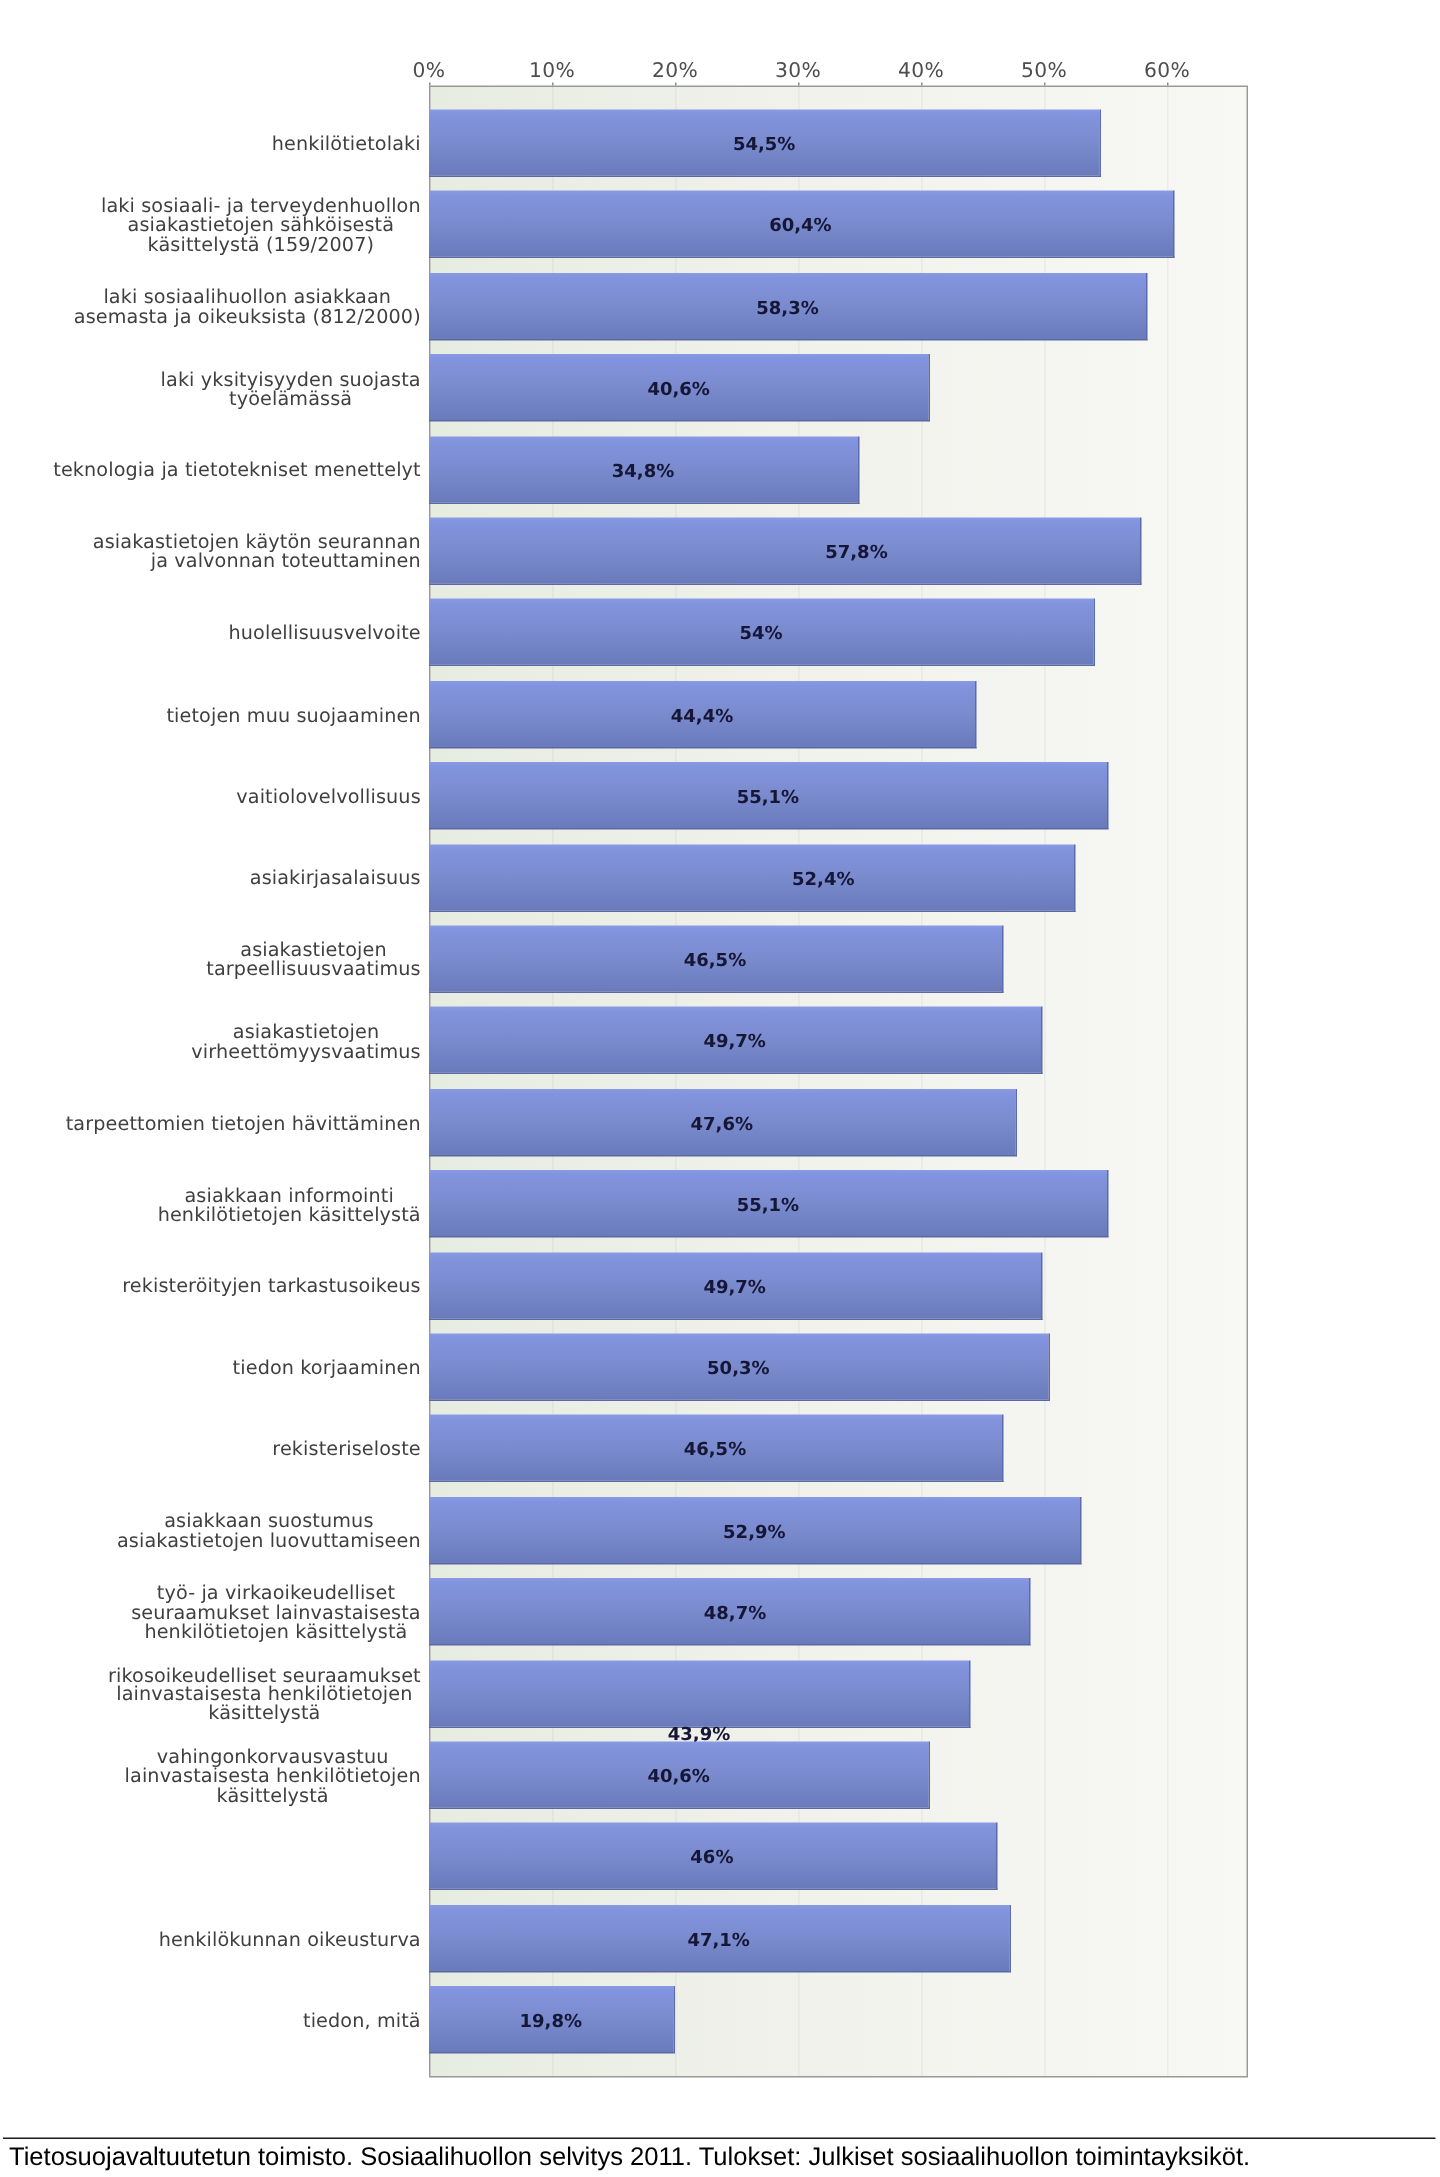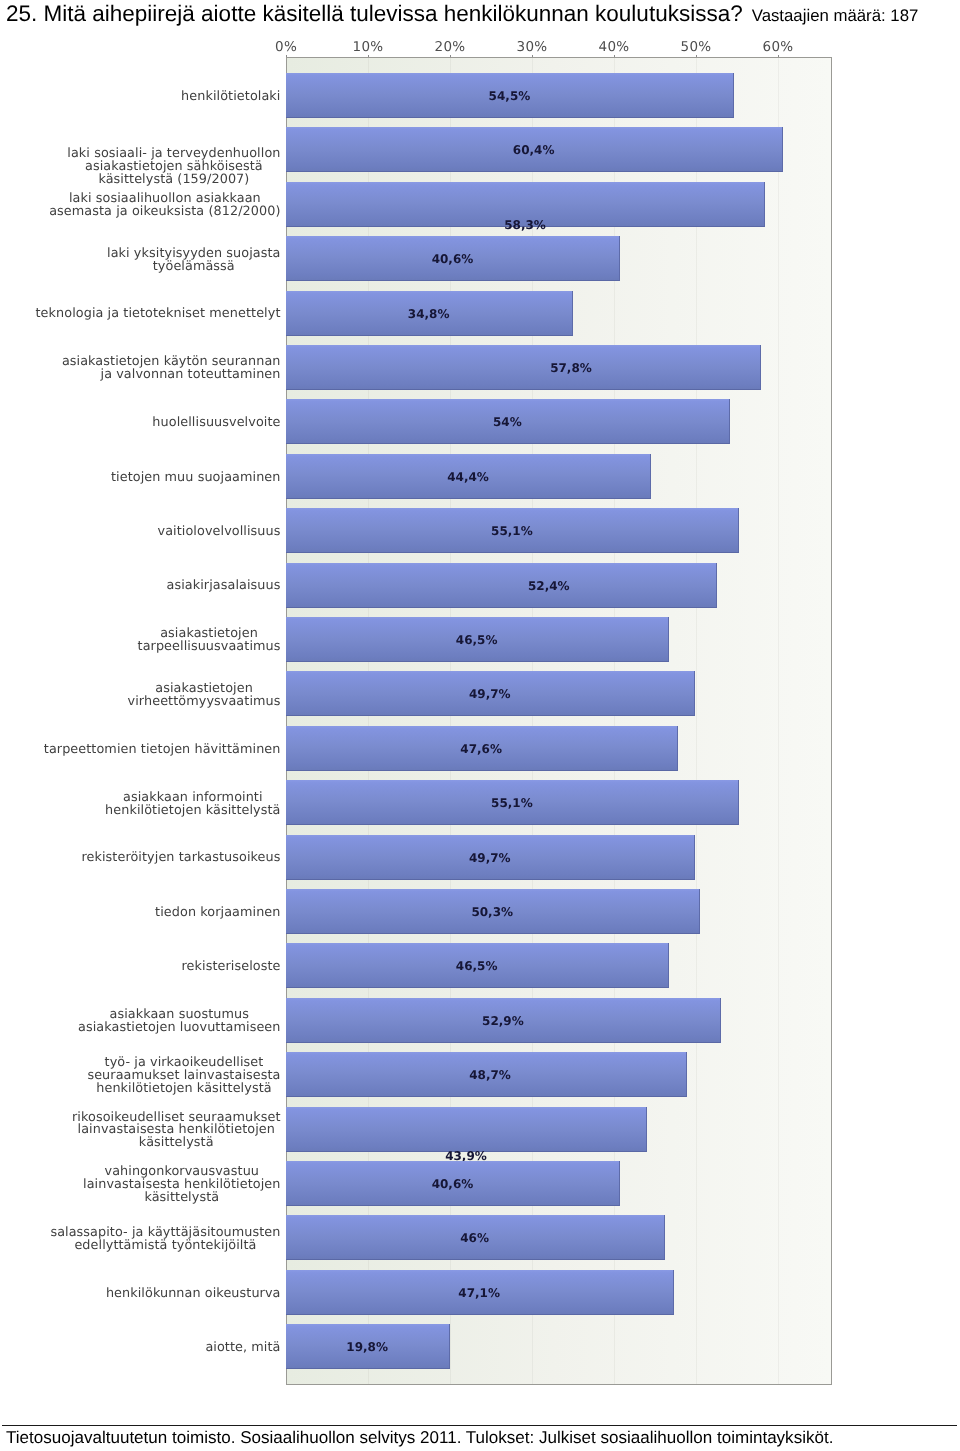--- a/index.html
+++ b/index.html
@@ -34,23 +34,20 @@
 
   
   .footer-rule{position:absolute;left:2px;top:1425px;width:955px;height:1px;background:#1a1a1a;}
   .footer-text{position:absolute;left:6px;top:1427.5px;font-size:17.05px;color:#000;white-space:nowrap;line-height:20px;}
 </style>
 </head>
 <body>
 
 <div id="page">
 
-  <div class="heading">
-    <span class="main">25. Mitä aihepiirejä aiotte käsitellä tulevissa henkilökunnan koulutuksissa?</span><span class="sub">Vastaajien määrä: 187</span>
-  </div>
 
   <div id="chart">
       <div class="plotframe" style="left: 286px; top: 57px; width: 546px; height: 1328px; background: linear-gradient(to right, rgb(231, 236, 225) 0%, rgb(241, 242, 236) 49%, rgb(247, 248, 244) 93%, rgb(248, 249, 245) 100%); border: 1px solid rgb(154, 154, 149);"></div>
       <div class="gridline" style="left: 368px; top: 58px; height: 1326px; background: rgba(150, 150, 140, 0.1);"></div>
       <div class="gridline" style="left: 450px; top: 58px; height: 1326px; background: rgba(150, 150, 140, 0.1);"></div>
       <div class="gridline" style="left: 532px; top: 58px; height: 1326px; background: rgba(150, 150, 140, 0.1);"></div>
       <div class="gridline" style="left: 614px; top: 58px; height: 1326px; background: rgba(150, 150, 140, 0.1);"></div>
       <div class="gridline" style="left: 696px; top: 58px; height: 1326px; background: rgba(150, 150, 140, 0.1);"></div>
       <div class="gridline" style="left: 778px; top: 58px; height: 1326px; background: rgba(150, 150, 140, 0.1);"></div>
       <div class="tick" style="left: 286px; top: 54.5px; height: 2.5px; background: rgb(138, 138, 138);"></div>
@@ -67,27 +64,27 @@
       <div class="axislabel" style="left: 696px; top: 40.5px;">50%</div>
       <div class="tick" style="left: 778px; top: 54.5px; height: 2.5px; background: rgb(138, 138, 138);"></div>
       <div class="axislabel" style="left: 778px; top: 40.5px;">60%</div>
       <div class="bar" style="left: 286px; top: 73px; width: 448.3px; height: 45px; background: linear-gradient(rgb(138, 154, 228) 0%, rgb(131, 148, 224) 6%, rgb(122, 139, 206) 48%, rgb(109, 126, 192) 90%, rgb(106, 123, 186) 100%); border-right: 1px solid rgb(93, 107, 169); border-bottom: 1px solid rgb(90, 104, 165); box-sizing: border-box;"></div>
       <div class="val" style="left: 509.45px; top: 89px; transform: translateX(-50%);">54,5%</div>
       <div class="cat" title="henkilötietolaki" style="right: 679.5px; top: 90.85px; height: 12.9px;">
         <div>henkilötietolaki</div>
       </div>
       <div class="bar" style="left: 286px; top: 127.4px; width: 496.68px; height: 45px; background: linear-gradient(rgb(138, 154, 228) 0%, rgb(131, 148, 224) 6%, rgb(122, 139, 206) 48%, rgb(109, 126, 192) 90%, rgb(106, 123, 186) 100%); border-right: 1px solid rgb(93, 107, 169); border-bottom: 1px solid rgb(90, 104, 165); box-sizing: border-box;"></div>
       <div class="val" style="left: 533.64px; top: 143.4px; transform: translateX(-50%);">60,4%</div>
-      <div class="cat" title="laki sosiaali- ja terveydenhuollon asiakastietojen sähköisestä käsittelystä (159/2007)" style="right: 679.5px; top: 132.35px; height: 38.7px; margin-top: 16px;">
+      <div class="cat" title="laki sosiaali- ja terveydenhuollon asiakastietojen sähköisestä käsittelystä (159/2007)" style="right: 679.5px; top: 132.35px; height: 38.7px;">
         <div>laki sosiaali- ja terveydenhuollon</div>
         <div>asiakastietojen sähköisestä</div>
         <div>käsittelystä (159/2007)</div>
       </div>
       <div class="bar" style="left: 286px; top: 181.8px; width: 479.46px; height: 45px; background: linear-gradient(rgb(138, 154, 228) 0%, rgb(131, 148, 224) 6%, rgb(122, 139, 206) 48%, rgb(109, 126, 192) 90%, rgb(106, 123, 186) 100%); border-right: 1px solid rgb(93, 107, 169); border-bottom: 1px solid rgb(90, 104, 165); box-sizing: border-box;"></div>
-      <div class="val" style="left: 525.03px; top: 197.8px; transform: translateX(-50%); margin-top: 20px;">58,3%</div>
+      <div class="val" style="left: 525.03px; top: 197.8px; transform: translateX(-50%);">58,3%</div>
       <div class="cat" title="laki sosiaalihuollon asiakkaan asemasta ja oikeuksista (812/2000)" style="right: 679.5px; top: 193.2px; height: 25.8px;">
         <div>laki sosiaalihuollon asiakkaan</div>
         <div>asemasta ja oikeuksista (812/2000)</div>
       </div>
       <div class="bar" style="left: 286px; top: 236.2px; width: 334.32px; height: 45px; background: linear-gradient(rgb(138, 154, 228) 0%, rgb(131, 148, 224) 6%, rgb(122, 139, 206) 48%, rgb(109, 126, 192) 90%, rgb(106, 123, 186) 100%); border-right: 1px solid rgb(93, 107, 169); border-bottom: 1px solid rgb(90, 104, 165); box-sizing: border-box;"></div>
       <div class="val" style="left: 452.46px; top: 252.2px; transform: translateX(-50%);">40,6%</div>
       <div class="cat" title="laki yksityisyyden suojasta työelämässä" style="right: 679.5px; top: 247.6px; height: 25.8px;">
         <div>laki yksityisyyden suojasta</div>
         <div>työelämässä</div>
       </div>
@@ -182,32 +179,28 @@
       </div>
       <div class="bar" style="left: 286px; top: 1161px; width: 334.32px; height: 45px; background: linear-gradient(rgb(138, 154, 228) 0%, rgb(131, 148, 224) 6%, rgb(122, 139, 206) 48%, rgb(109, 126, 192) 90%, rgb(106, 123, 186) 100%); border-right: 1px solid rgb(93, 107, 169); border-bottom: 1px solid rgb(90, 104, 165); box-sizing: border-box;"></div>
       <div class="val" style="left: 452.46px; top: 1177px; transform: translateX(-50%);">40,6%</div>
       <div class="cat" title="vahingonkorvausvastuu lainvastaisesta henkilötietojen käsittelystä" style="right: 679.5px; top: 1165.95px; height: 38.7px;">
         <div>vahingonkorvausvastuu</div>
         <div>lainvastaisesta henkilötietojen</div>
         <div>käsittelystä</div>
       </div>
       <div class="bar" style="left: 286px; top: 1215.4px; width: 378.6px; height: 45px; background: linear-gradient(rgb(138, 154, 228) 0%, rgb(131, 148, 224) 6%, rgb(122, 139, 206) 48%, rgb(109, 126, 192) 90%, rgb(106, 123, 186) 100%); border-right: 1px solid rgb(93, 107, 169); border-bottom: 1px solid rgb(90, 104, 165); box-sizing: border-box;"></div>
       <div class="val" style="left: 474.6px; top: 1231.4px; transform: translateX(-50%);">46%</div>
-      <div class="cat" title="salassapito- ja käyttäjäsitoumusten edellyttämistä työntekijöiltä" style="right: 679.5px; top: 1226.8px; height: 25.8px;">
-        <div>salassapito- ja käyttäjäsitoumusten</div>
-        <div>edellyttämistä työntekijöiltä</div>
-      </div>
       <div class="bar" style="left: 286px; top: 1269.8px; width: 387.62px; height: 45px; background: linear-gradient(rgb(138, 154, 228) 0%, rgb(131, 148, 224) 6%, rgb(122, 139, 206) 48%, rgb(109, 126, 192) 90%, rgb(106, 123, 186) 100%); border-right: 1px solid rgb(93, 107, 169); border-bottom: 1px solid rgb(90, 104, 165); box-sizing: border-box;"></div>
       <div class="val" style="left: 479.11px; top: 1285.8px; transform: translateX(-50%);">47,1%</div>
       <div class="cat" title="henkilökunnan oikeusturva" style="right: 679.5px; top: 1287.65px; height: 12.9px;">
         <div>henkilökunnan oikeusturva</div>
       </div>
       <div class="bar" style="left: 286px; top: 1324.2px; width: 163.76px; height: 45px; background: linear-gradient(rgb(138, 154, 228) 0%, rgb(131, 148, 224) 6%, rgb(122, 139, 206) 48%, rgb(109, 126, 192) 90%, rgb(106, 123, 186) 100%); border-right: 1px solid rgb(93, 107, 169); border-bottom: 1px solid rgb(90, 104, 165); box-sizing: border-box;"></div>
       <div class="val" style="left: 367.18px; top: 1340.2px; transform: translateX(-50%);">19,8%</div>
       <div class="cat" title="muuta, mitä" style="right: 679.5px; top: 1342.05px; height: 12.9px;">
-        <div>aiotte, mitä</div>
+        <div>tiedon, mitä</div>
       </div>
     </div>
 
   <div class="footer-rule"></div>
   <div class="footer-text">Tietosuojavaltuutetun toimisto. Sosiaalihuollon selvitys 2011. Tulokset: Julkiset sosiaalihuollon toimintayksiköt.</div>
 
 </div>
 
 </body></html>

